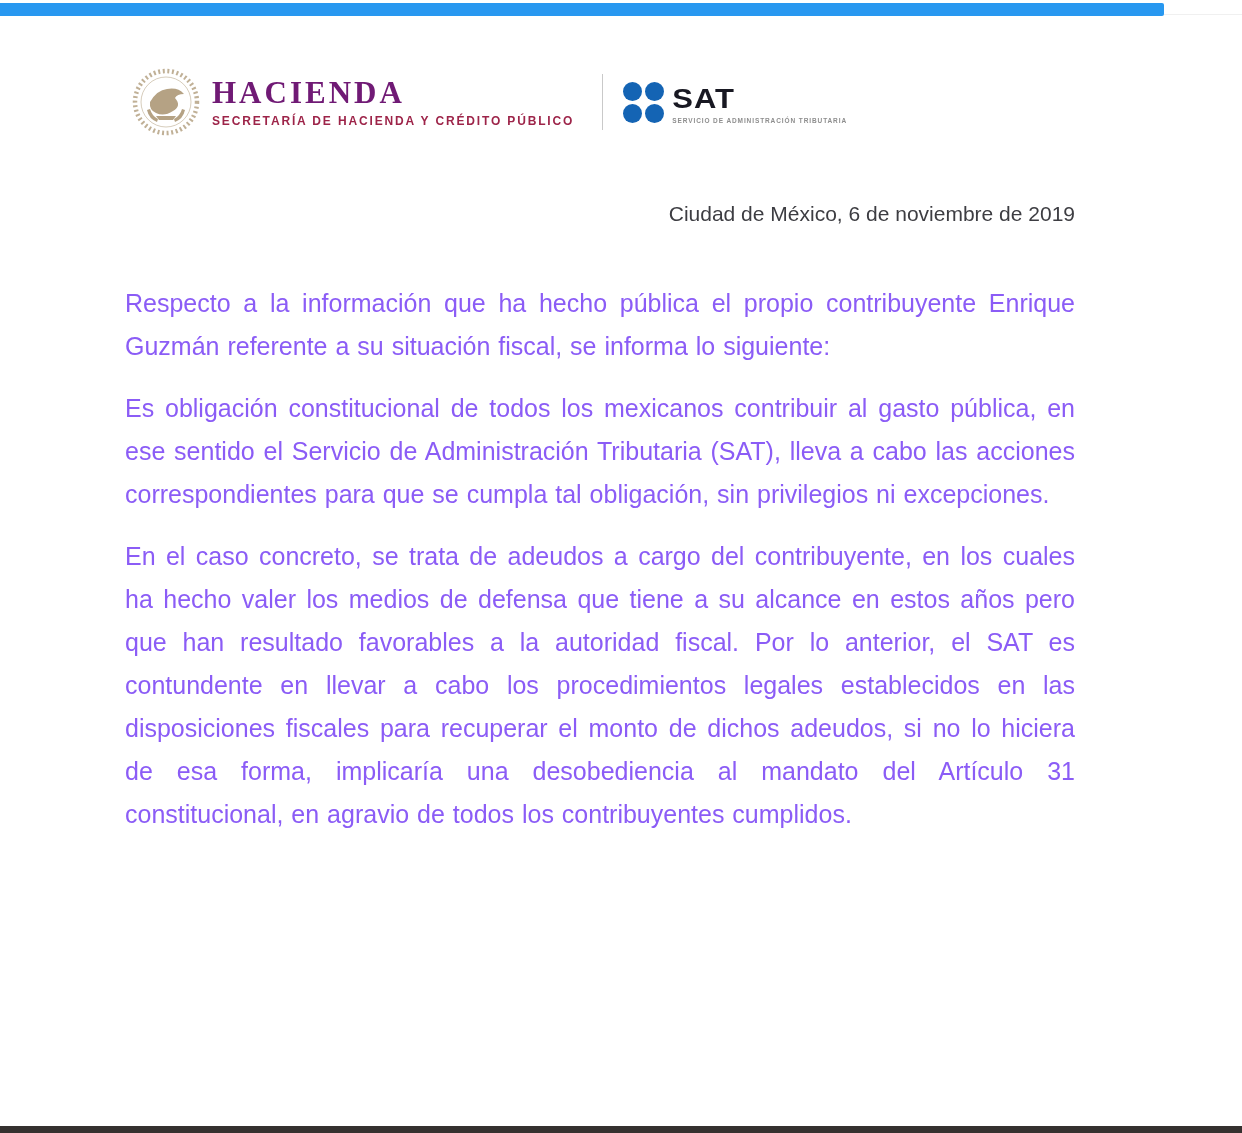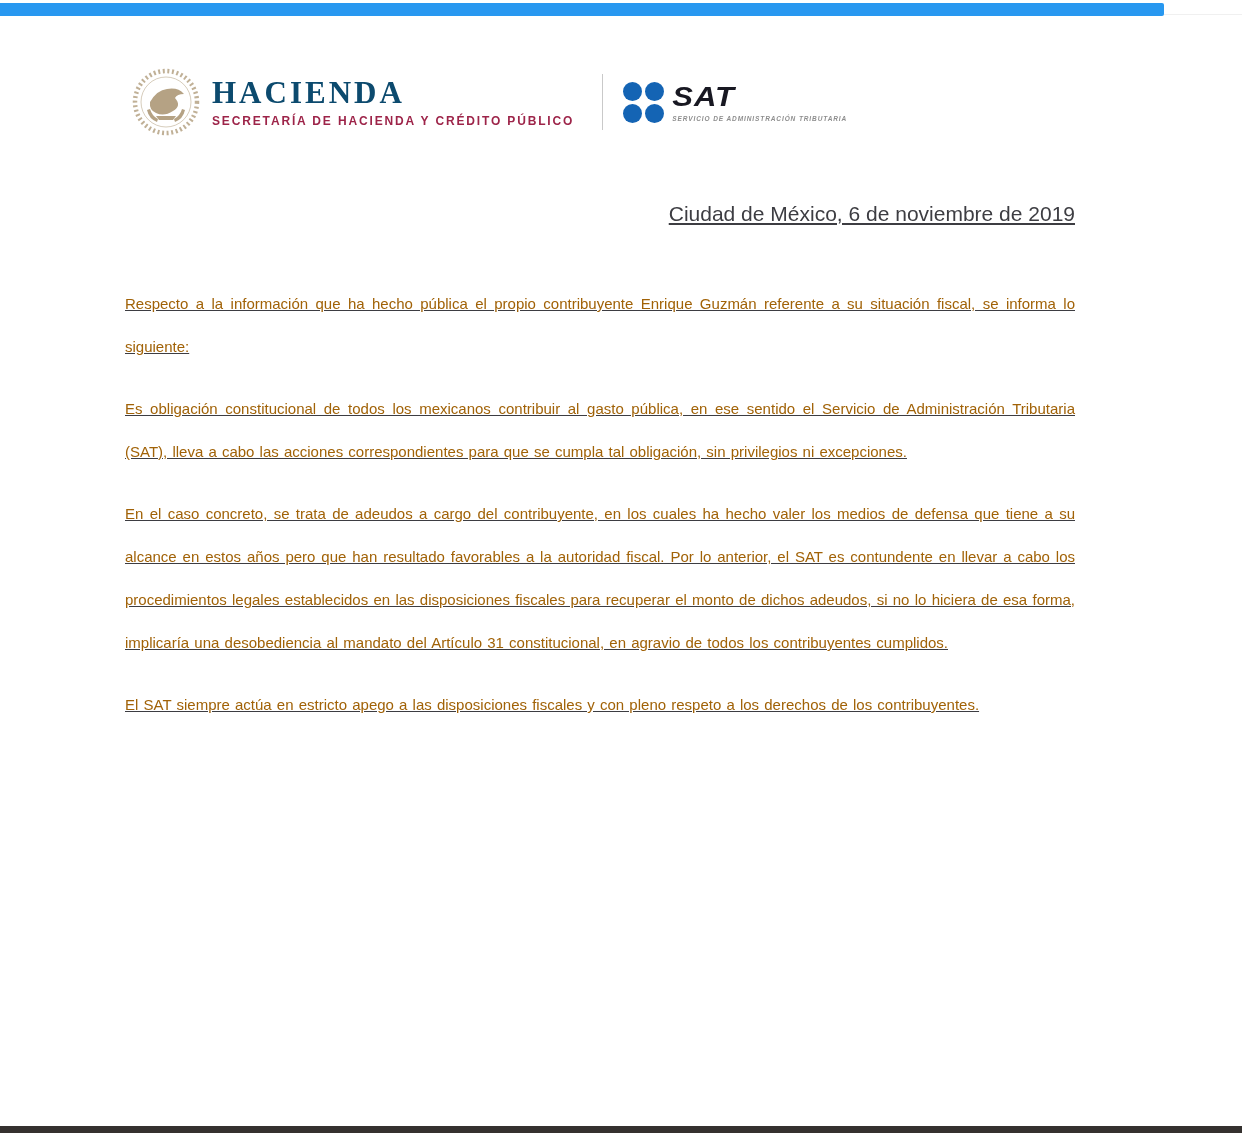--- a/index.html
+++ b/index.html
@@ -36,38 +36,38 @@
     display: flex;
     align-items: center;
   }
   .seal { width: 72px; height: 76px; margin-right: 10px; }
   .hacienda-block { display: flex; flex-direction: column; justify-content: center; }
   .hacienda-word {
     font-family: "Liberation Serif", "DejaVu Serif", serif;
     font-weight: 700;
     font-size: 31px;
     letter-spacing: 3px;
-    color: #0c4a6e;
+    color: #701a75;
     line-height: 1;
   }
   .hacienda-sub {
     margin-top: 6px;
     font-size: 12px;
     font-weight: 700;
     letter-spacing: 1.85px;
     color: #9d2449;
     white-space: nowrap;
   }
   .logo-divider {
     width: 1px;
     height: 56px;
     background: #c9c9c9;
     margin: 0 20px 0 28px;
   }
-  .sat-block { display: flex; align-items: center; font-style: italic; }
+  .sat-block { display: flex; align-items: flex-end; }
   .sat-clover {
     display: grid;
     grid-template-columns: 20px 20px;
     grid-auto-rows: 20px;
     gap: 2px;
     margin-top: 2px;
   }
   .sat-dot { width: 19px; height: 19px; border-radius: 50%; background: #1464b4; }
   .sat-text-block { margin-left: 7px; display: flex; flex-direction: column; }
   .sat-word {
@@ -86,35 +86,34 @@
     letter-spacing: 0.9px;
     color: #8d8d8d;
     white-space: nowrap;
   }
   .doc-body {
     position: absolute;
     left: 125px;
     top: 192px;
     width: 950px;
     color: #3d3d42;
-    text-decoration: underline;
   }
   .dateline {
     text-align: right;
     font-size: 21px;
     line-height: 43px;
     margin-bottom: 47px;
     color: #3d3d42;
   }
   .para {
-    font-size: 15px;
+    font-size: 25px;
     line-height: 43px;
     text-align: justify;
     margin-bottom: 19px;
-    color: #a16207;
+    color: #8b5cf6;
     word-spacing: 1px;
   }
   .bottom-bar {
     position: absolute;
     left: 0; bottom: 0;
     width: 100%; height: 7px;
     background: #35312f;
   }
 </style>
 </head>
@@ -162,18 +161,17 @@
       </div>
     </div>
 
   </header>
 
   <main class="doc-body">
     <p class="dateline">Ciudad de México, 6 de noviembre de 2019</p>
     <p class="para">Respecto a la información que ha hecho pública el propio contribuyente Enrique Guzmán referente a su situación fiscal, se informa lo siguiente:</p>
     <p class="para">Es obligación constitucional de todos los mexicanos contribuir al gasto pública, en ese sentido el Servicio de Administración Tributaria (SAT), lleva a cabo las acciones correspondientes para que se cumpla tal obligación, sin privilegios ni excepciones.</p>
     <p class="para">En el caso concreto, se trata de adeudos a cargo del contribuyente, en los cuales ha hecho valer los medios de defensa que tiene a su alcance en estos años pero que han resultado favorables a la autoridad fiscal. Por lo anterior, el SAT es contundente en llevar a cabo los procedimientos legales establecidos en las disposiciones fiscales para recuperar el monto de dichos adeudos, si no lo hiciera de esa forma, implicaría una desobediencia al mandato del Artículo 31 constitucional, en agravio de todos los contribuyentes cumplidos.</p>
-    <p class="para">El SAT siempre actúa en estricto apego a las disposiciones fiscales y con pleno respeto a los derechos de los contribuyentes.</p>
   </main>
 
   <div class="bottom-bar"></div>
 
 </div>
 
 </body></html>

